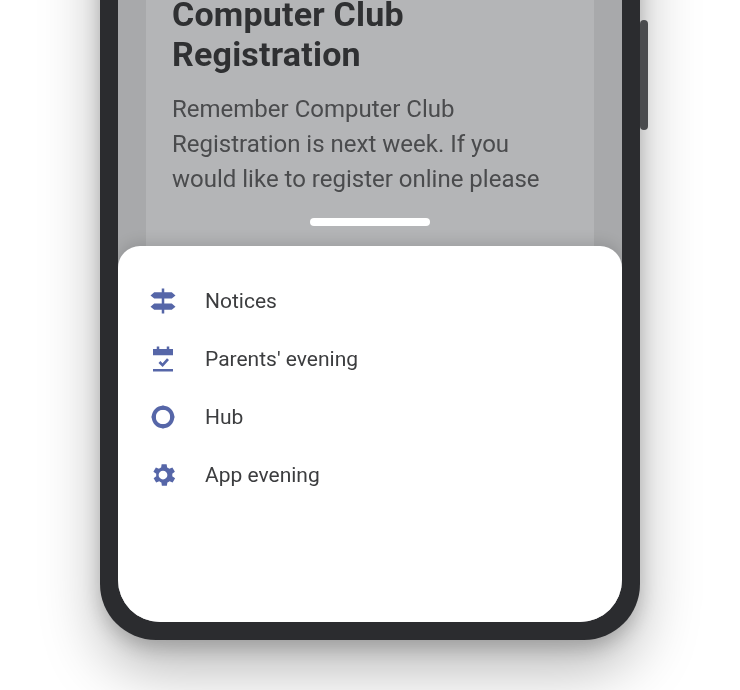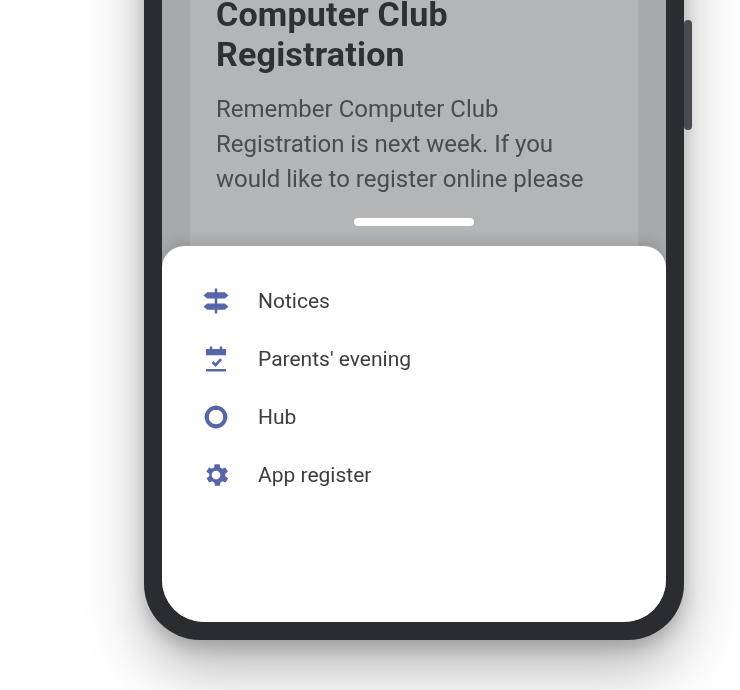--- a/index.html
+++ b/index.html
@@ -1,16 +1,16 @@
 <!DOCTYPE html>
 <html><head>
 <meta charset="utf-8">
 <style>
   html,body{margin:0;padding:0;width:740px;height:690px;background:#fff;font-family:Roboto,"Helvetica Neue",Arial,sans-serif;}
-  .stage{position:relative;width:696px;height:690px;margin-left:44px;}
+  .stage{position:relative;width:696px;height:690px;}
   
   .phone{
     position:absolute;left:100px;top:-360px;
     width:540px;height:1000px;
     background:#2b2c2f;
     border-radius:56px;
     box-shadow:0 30px 60px rgba(0,0,0,.28),0 8px 18px rgba(0,0,0,.18);
   }
   .side-button{
     position:absolute;right:-8px;top:380px;width:8px;height:110px;
@@ -34,21 +34,21 @@
     font-size:24px;line-height:1.45;color:#4a4b4d;
   }
   .home-indicator{
     position:absolute;left:50%;transform:translateX(-50%);top:560px;
     width:120px;height:8px;background:#fff;border-radius:5px;
   }
   
   .sheet{
     position:absolute;left:0;right:0;top:588px;bottom:0;
     background:#fff;border-top-left-radius:22px;border-top-right-radius:22px;
-    padding:26px 14px 24px 14px;box-sizing:border-box;
+    padding:26px 14px 24px 5px;box-sizing:border-box;
     box-shadow:0 -4px 14px rgba(0,0,0,.12);
   }
   .menu{display:flex;flex-direction:column;}
   .menu-item{
     display:flex;align-items:center;gap:26px;
     padding:13px 24px;border-radius:10px;cursor:pointer;
   }
   .menu-item .icon{width:32px;height:32px;flex:0 0 32px;color:#5666a8;display:flex;align-items:center;justify-content:center;}
   .menu-item .icon svg{width:30px;height:30px;fill:#5666a8;}
   .menu-item .label{font-size:21px;color:#3c3d3f;}
@@ -103,21 +103,21 @@
             </span>
             <span class="label">Hub</span>
           </div>
 
           <div class="menu-item">
             <span class="icon">
               <svg viewBox="0 0 24 24">
                   <path d="M19.4 13a7.7 7.7 0 000-2l2.1-1.6-2-3.4-2.5 1a7.6 7.6 0 00-1.7-1l-.4-2.6h-4l-.4 2.6a7.6 7.6 0 00-1.7 1l-2.5-1-2 3.4L6.6 11a7.7 7.7 0 000 2l-2.1 1.6 2 3.4 2.5-1c.5.4 1.1.7 1.7 1l.4 2.6h4l.4-2.6c.6-.3 1.2-.6 1.7-1l2.5 1 2-3.4L19.4 13zM12 15.5A3.5 3.5 0 1112 8.5a3.5 3.5 0 010 7z"></path>
                 </svg>
             </span>
-            <span class="label">App register</span>
+            <span class="label">App evening</span>
           </div>
 
         </div>
       </div>
 
     </div>
   </div>
 </div>
 
 </body></html>

